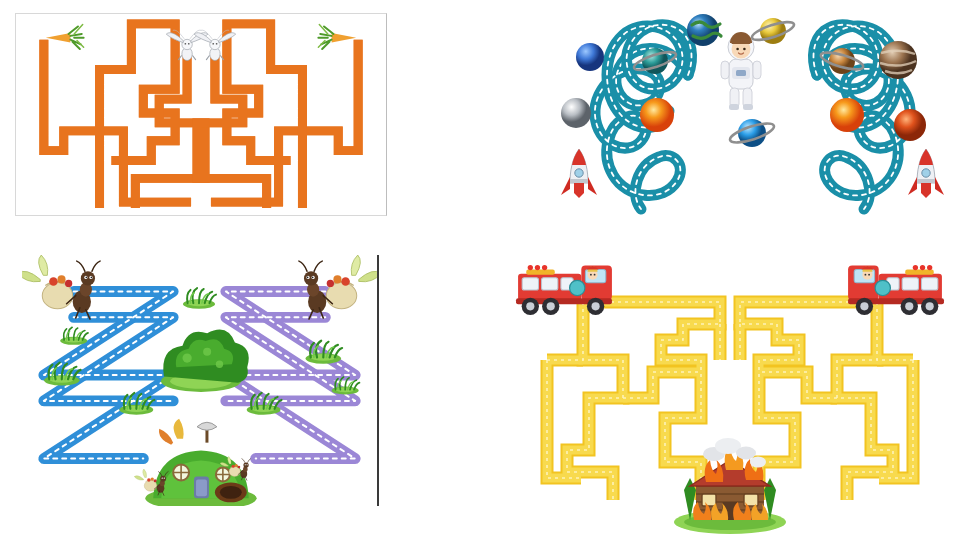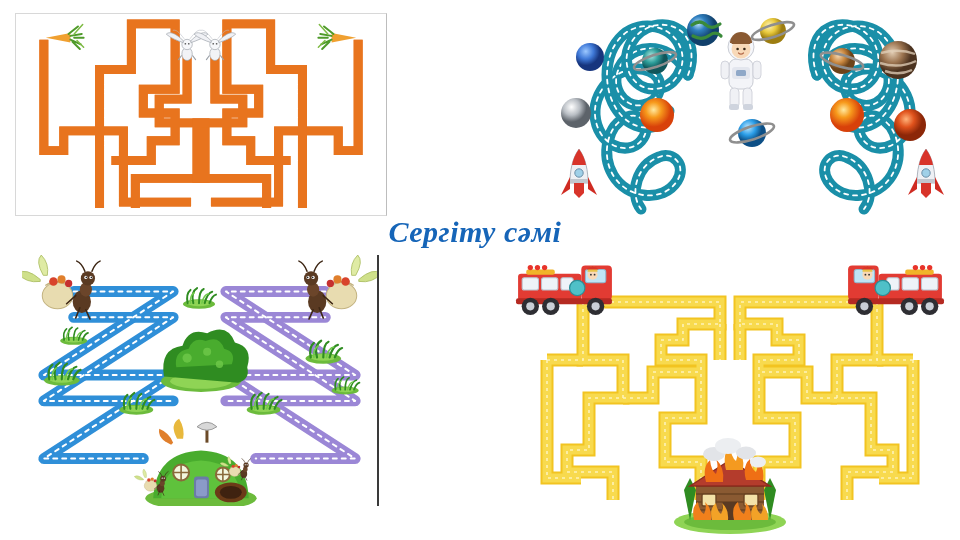--- a/index.html
+++ b/index.html
@@ -479,15 +479,14 @@
         <path d="M16,-18 q-4,-14 4,-21 q1,10 6,13 q3,-7 0,-14 q9,9 7,22 Z" fill="#ef6f15"></path>
 
         <ellipse cx="-16" cy="-44" rx="11" ry="7" fill="#e2e4e8"></ellipse>
         <ellipse cx="-2" cy="-52" rx="13" ry="8" fill="#eceef1"></ellipse>
         <ellipse cx="16" cy="-45" rx="10" ry="6.5" fill="#e2e4e8"></ellipse>
         <ellipse cx="28" cy="-36" rx="8" ry="5.5" fill="#eceef1"></ellipse>
       </g>
     </svg>
   </div>
 
-  <div id="title">Сергіту сәмі</div>
 
 </div>
 
 </body></html>

